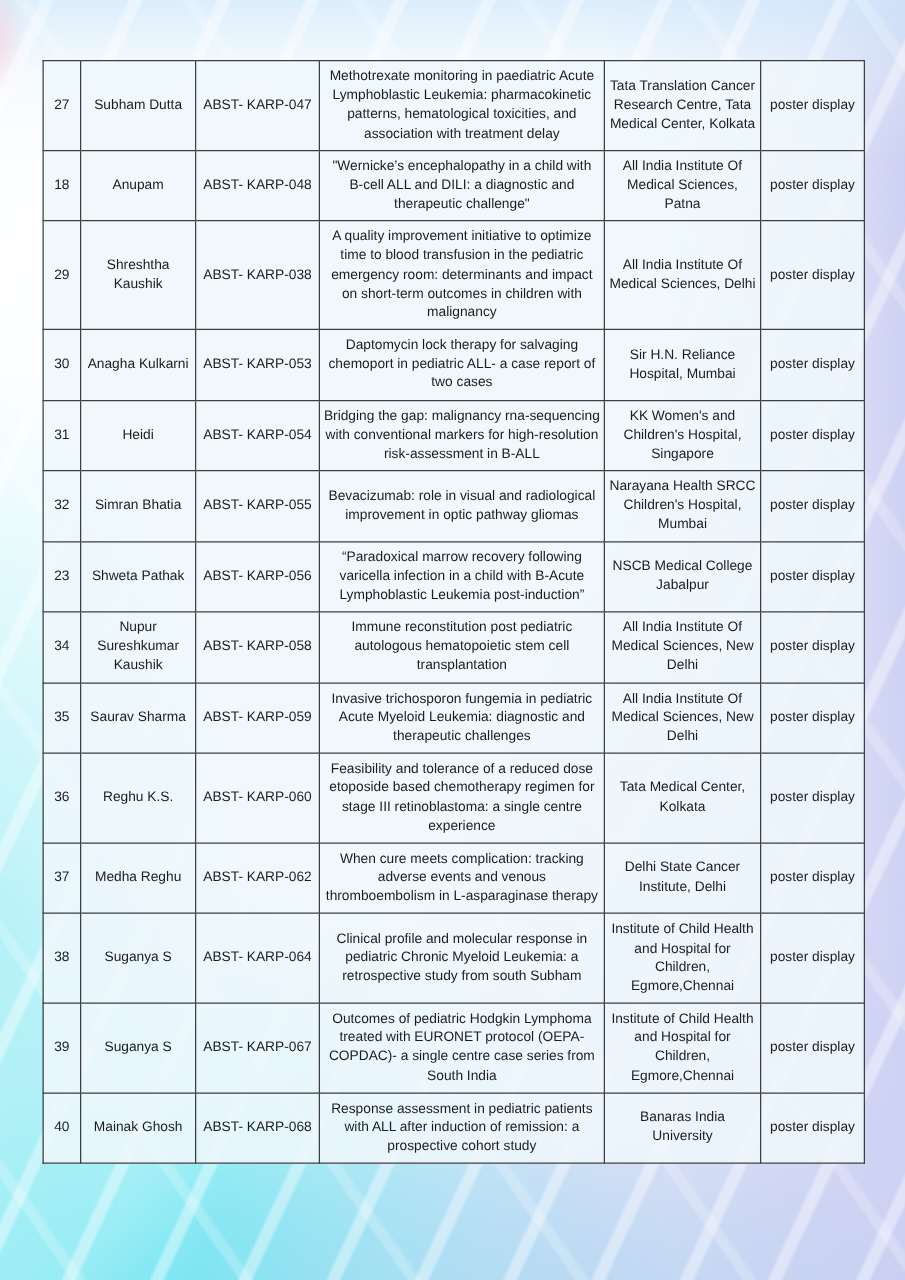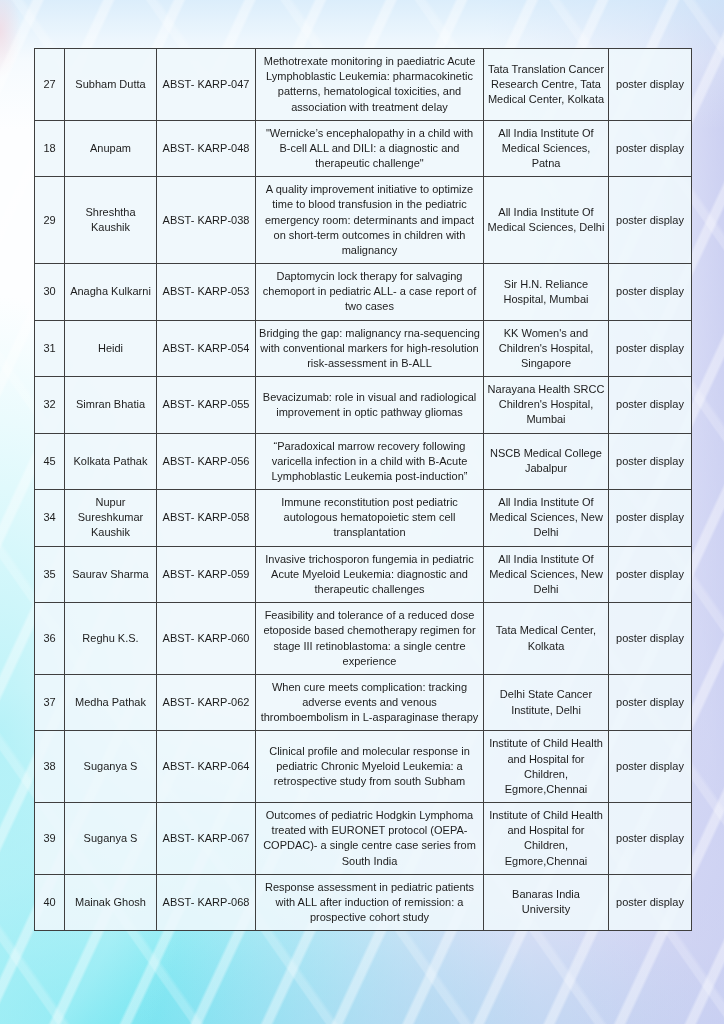--- a/index.html
+++ b/index.html
@@ -130,22 +130,22 @@
   <tr>
     <td>32</td>
     <td>Simran Bhatia</td>
     <td>ABST- KARP-055</td>
     <td>Bevacizumab: role in visual and radiological improvement in optic pathway gliomas</td>
     <td>Narayana Health SRCC Children's Hospital, Mumbai</td>
     <td>poster display</td>
   </tr>
 
   <tr>
-    <td>45</td>
-    <td>Kolkata Pathak</td>
+    <td>23</td>
+    <td>Shweta Pathak</td>
     <td>ABST- KARP-056</td>
     <td>“Paradoxical marrow recovery following varicella infection in a child with B-Acute Lymphoblastic Leukemia post-induction”</td>
     <td>NSCB Medical College Jabalpur</td>
     <td>poster display</td>
   </tr>
 
   <tr>
     <td>34</td>
     <td>Nupur Sureshkumar Kaushik</td>
     <td>ABST- KARP-058</td>
@@ -167,21 +167,21 @@
     <td>36</td>
     <td>Reghu K.S.</td>
     <td>ABST- KARP-060</td>
     <td>Feasibility and tolerance of a reduced dose etoposide based chemotherapy regimen for stage III retinoblastoma: a single centre experience</td>
     <td>Tata Medical Center, Kolkata</td>
     <td>poster display</td>
   </tr>
 
   <tr>
     <td>37</td>
-    <td>Medha Pathak</td>
+    <td>Medha Reghu</td>
     <td>ABST- KARP-062</td>
     <td>When cure meets complication: tracking adverse events and venous thromboembolism in L-asparaginase therapy</td>
     <td>Delhi State Cancer Institute, Delhi</td>
     <td>poster display</td>
   </tr>
 
   <tr>
     <td>38</td>
     <td>Suganya S</td>
     <td>ABST- KARP-064</td>

